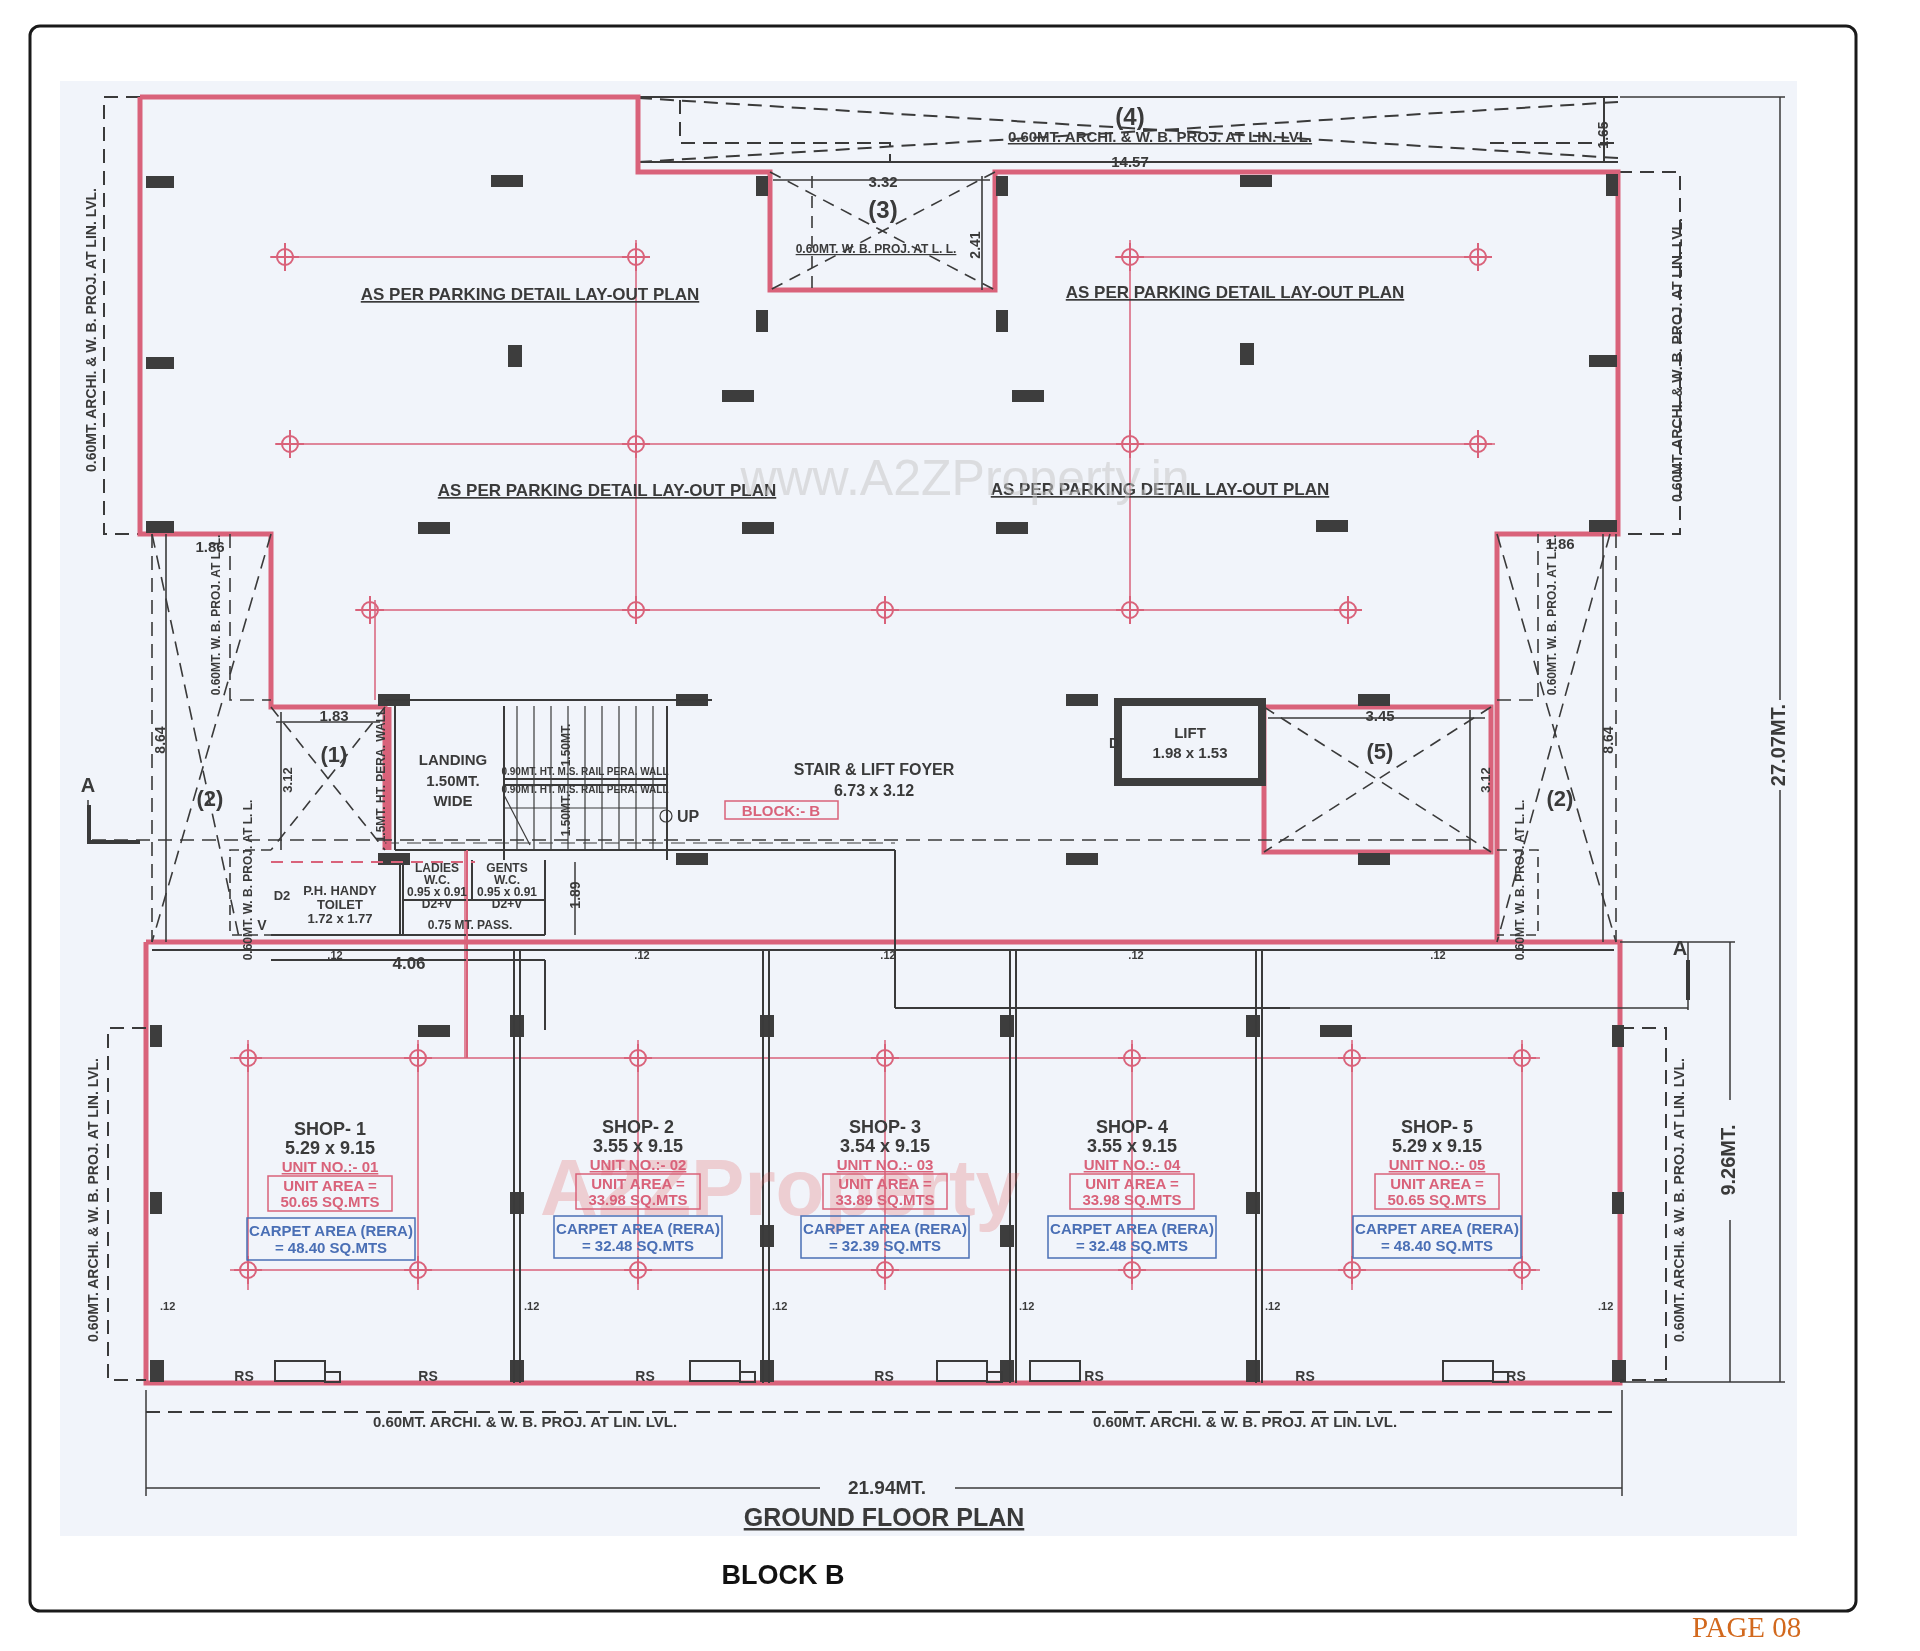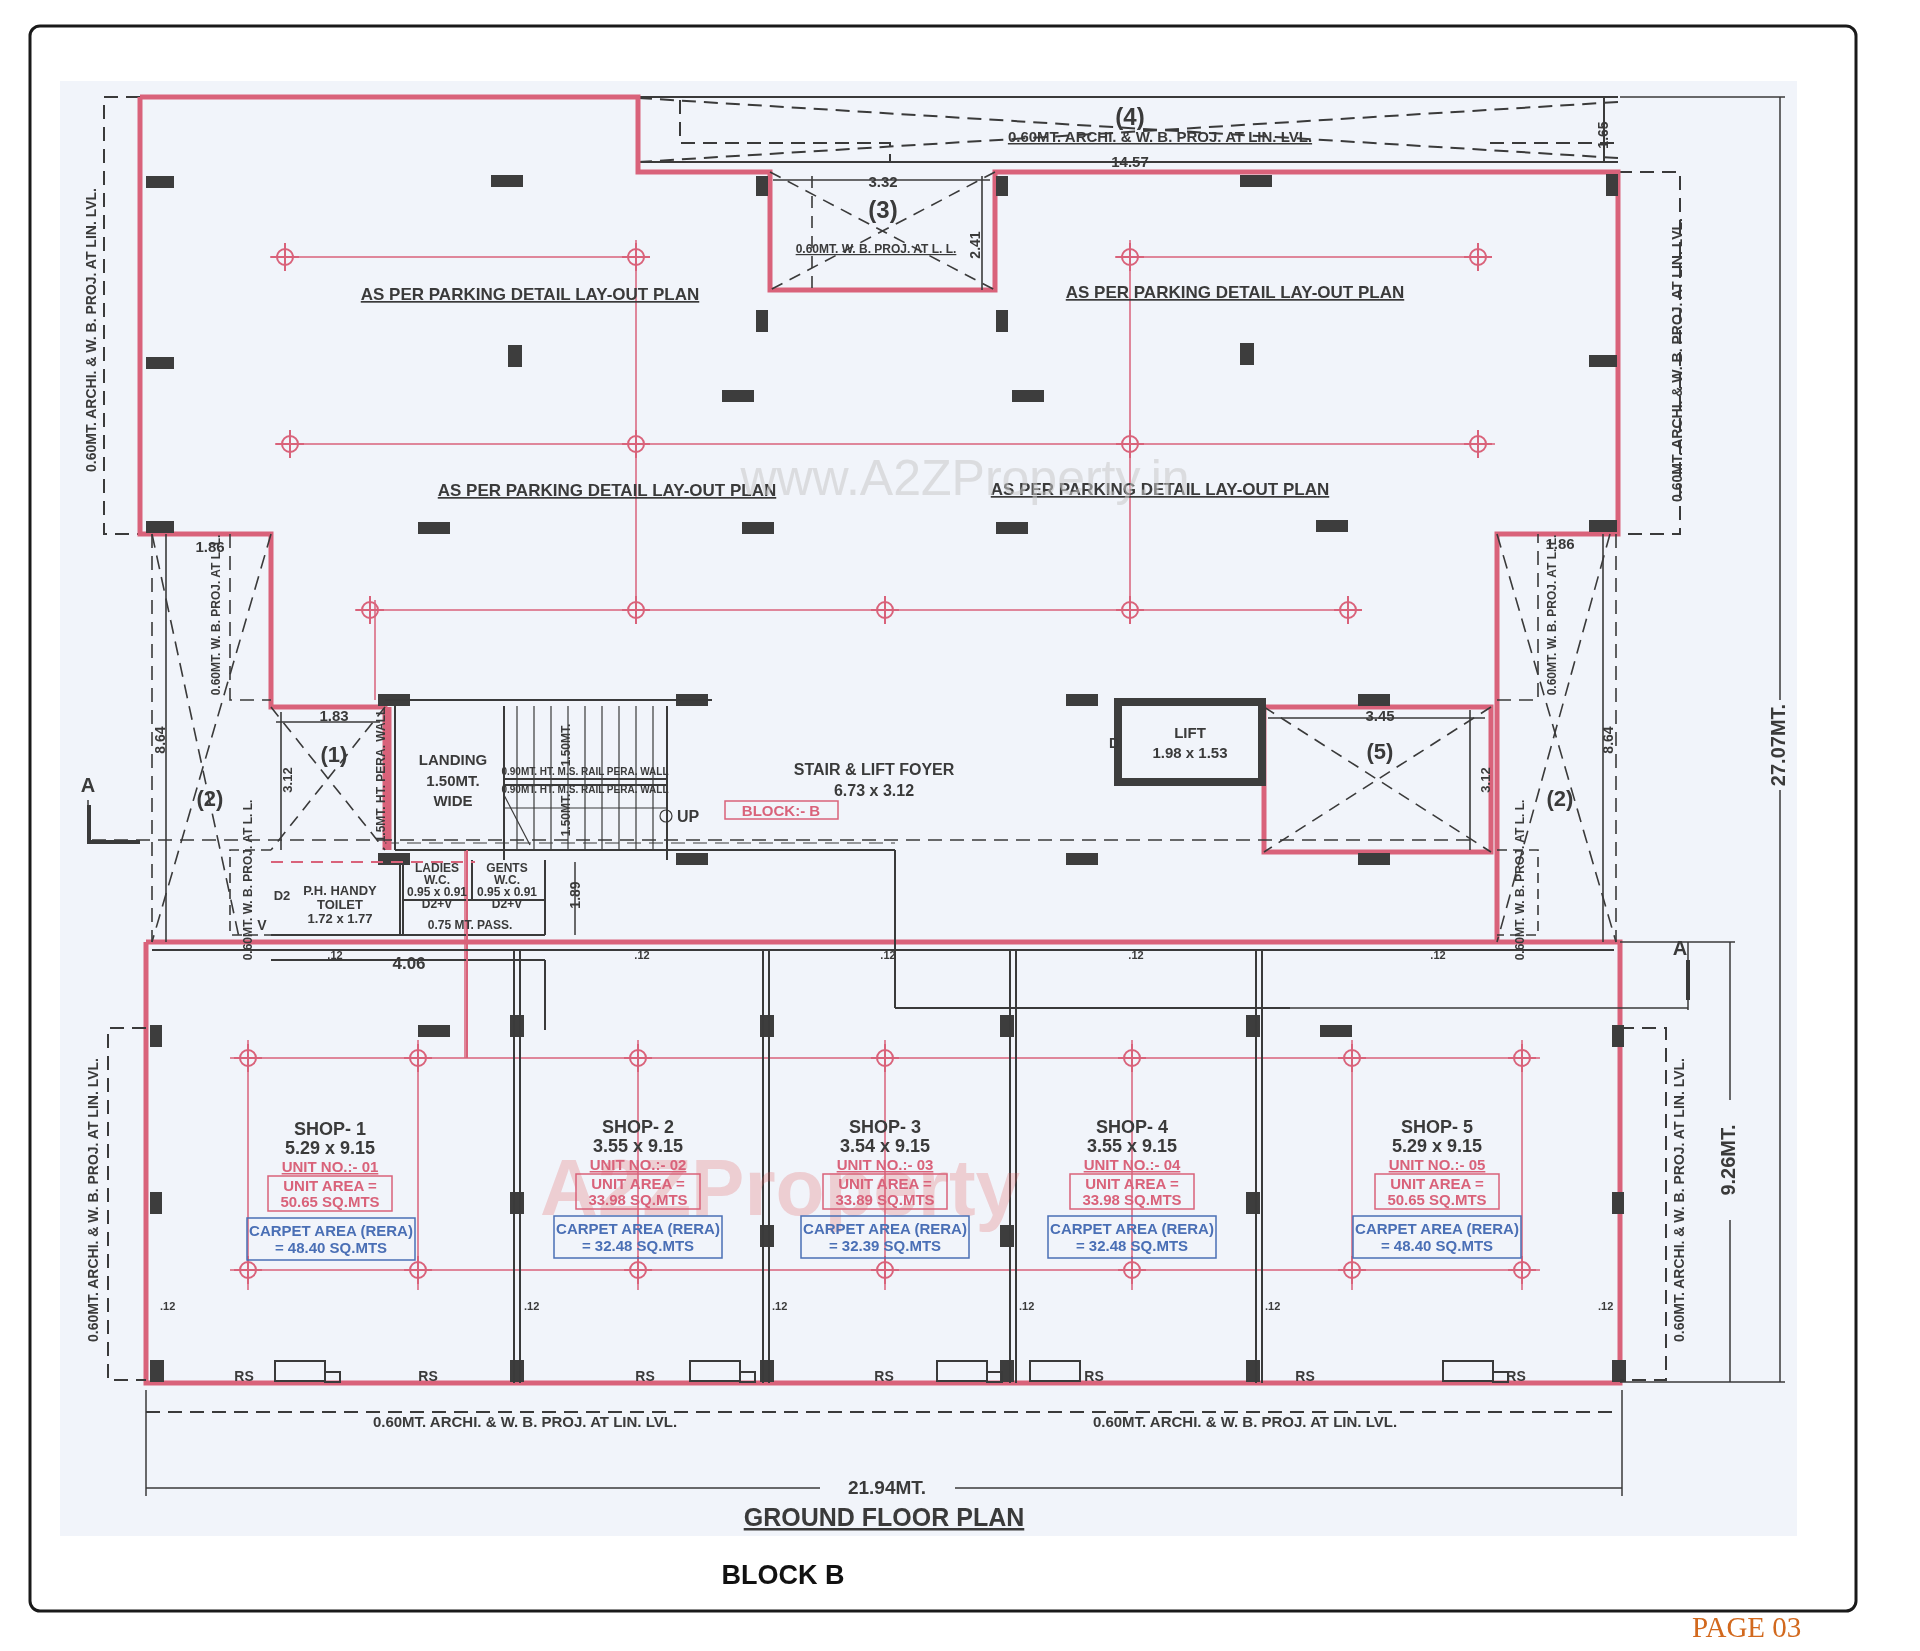--- a/index.html
+++ b/index.html
@@ -442,14 +442,14 @@
     <rect x="1353" y="1216" width="168" height="42" fill="none" stroke="#4a6fb5" stroke-width="1.5"></rect>
     <text class="blue" x="1437" y="1234" font-size="15" font-weight="bold" text-anchor="middle" font-family="Liberation Sans, sans-serif">CARPET AREA (RERA)</text>
     <text class="blue" x="1437" y="1251" font-size="15" font-weight="bold" text-anchor="middle" font-family="Liberation Sans, sans-serif">= 48.40 SQ.MTS</text>
     <text class="t" x="1305" y="1381" font-size="14" text-anchor="middle">RS</text>
     <text class="t" x="1516" y="1381" font-size="14" text-anchor="middle">RS</text>
   </g>
 
   <text x="783" y="1584" font-size="27" font-weight="bold" text-anchor="middle" fill="#111" font-family="Liberation Sans, sans-serif">BLOCK B</text>
 </svg>
 
-<div class="page-no">PAGE 03</div>
+<div class="page-no">PAGE 08</div>
 </div>
 
 </body></html>

